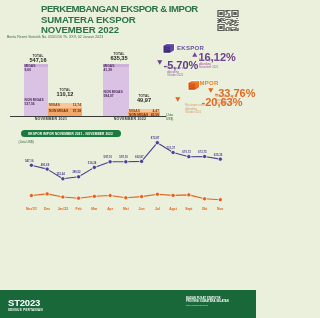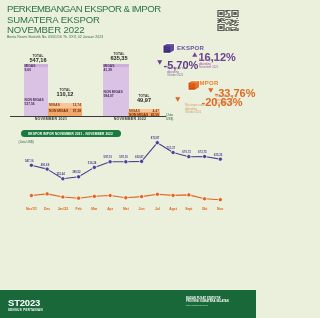--- a/index.html
+++ b/index.html
@@ -1,21 +1,21 @@
 <!DOCTYPE html>
 <html><head>
 <meta charset="utf-8">
 <style>
   html,body{margin:0;padding:0;}
   body{width:256px;height:318px;overflow:hidden;background:#eaf0dc;
        font-family:"Liberation Sans",sans-serif;}
   .page{position:relative;width:256px;height:318px;background:#eaf0dc;}
   .abs{position:absolute;}
   
-  .h1{font-size:9.6px;font-weight:normal;color:#2d7248;letter-spacing:-.12px;line-height:10.9px;}
+  .h1{font-size:9.6px;font-weight:bold;color:#2d7248;letter-spacing:-.12px;line-height:10.9px;margin-left:34px;}
   .sub{font-size:3.5px;color:#3d6b4a;letter-spacing:.02px;}
   
   .barlabel{font-size:3.3px;font-weight:bold;letter-spacing:.02px;}
   .totwrap{text-align:center;line-height:1;}
   .tot-cap{font-size:3.2px;font-weight:bold;color:#33332f;letter-spacing:.15px;}
   .tot-val{font-size:5.6px;font-weight:bold;color:#26261f;letter-spacing:0;}
   .period{font-size:4.6px;font-weight:bold;color:#333;letter-spacing:.2px;text-align:center;}
   
   .cardname{font-size:6px;font-weight:bold;letter-spacing:.3px;}
   .pct{font-size:11px;font-weight:bold;letter-spacing:0;}

